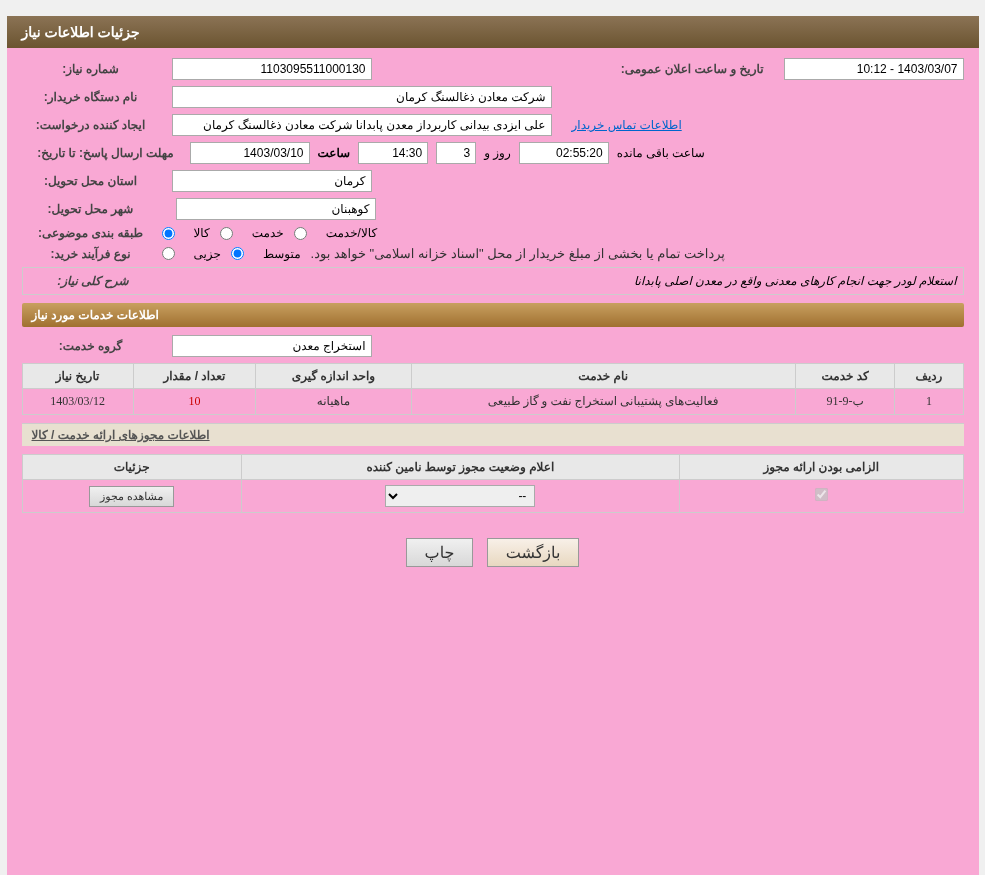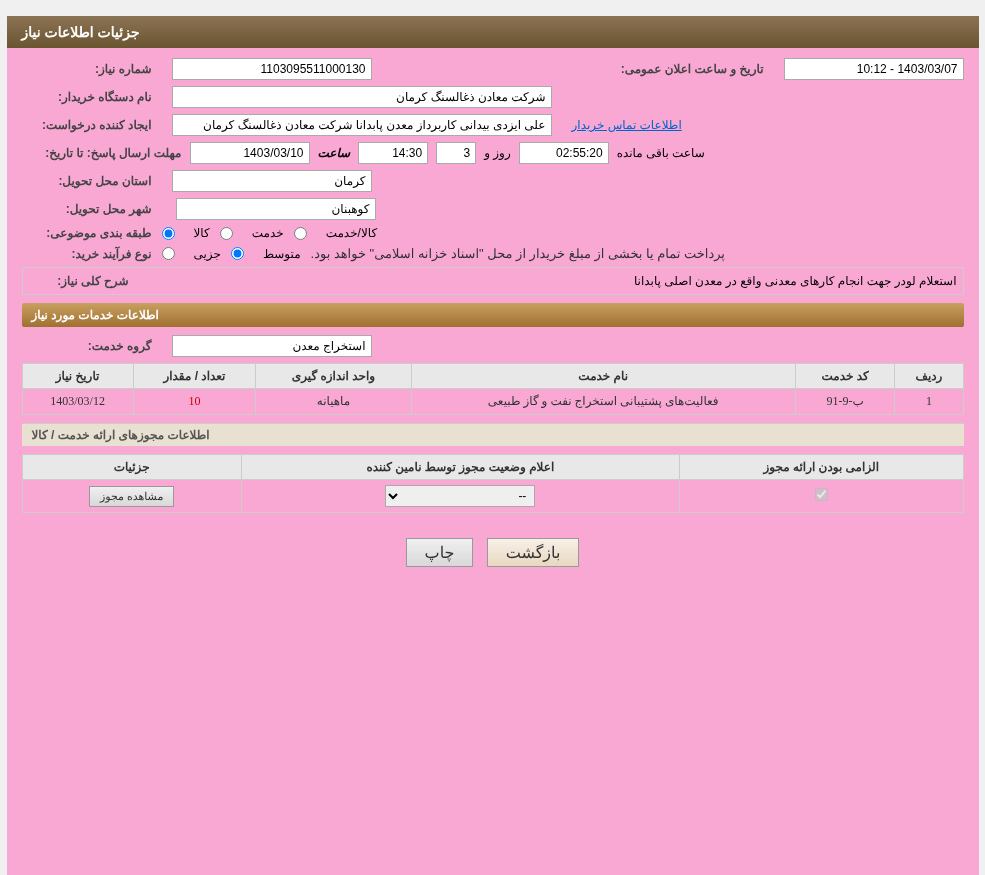--- a/index.html
+++ b/index.html
@@ -51,20 +51,21 @@
     .link-blue { color: #0066cc; cursor: pointer; text-decoration: underline; }
     .section-divider {
       background: #e8e0d0;
       color: #555;
       text-align: left;
       padding: 4px 10px;
       font-size: 12px;
       font-weight: bold;
       margin: 8px 0;
       border-top: 1px solid #ccc;
+      text-decoration: underline;
     }
     .service-table {
       width: 100%;
       border-collapse: collapse;
       margin-bottom: 8px;
       border: 1px solid #ccc;
     }
     .service-table th {
       background: #e8e8e8;
       border: 1px solid #ccc;
@@ -146,21 +147,21 @@
     .form-row {
       display: flex;
       align-items: center;
       margin-bottom: 6px;
       flex-direction: row-reverse;
     }
     .form-row .lbl {
       font-weight: bold;
       color: #444;
       min-width: 130px;
-      text-align: right;
+      text-align: center;
       padding-left: 8px;
     }
   </style>
 </head>
 <body>
 
 <div class="page-wrapper">
 
   <div class="header-bar">
     <span>جزئیات اطلاعات نیاز</span>
@@ -185,21 +186,21 @@
 
       <div class="form-row" style="justify-content: flex-start; gap: 20px; flex-wrap: wrap;">
         <span class="lbl">ایجاد کننده درخواست:</span>
         <input class="input-field" style="width: 380px;" type="text" value="علی ایزدی بیدانی کاربرداز معدن پابدانا شرکت معادن ذغالسنگ کرمان" readonly="">
         <span class="link-blue">اطلاعات تماس خریدار</span>
       </div>
 
       <div class="form-row" style="justify-content: flex-start; gap: 8px; flex-wrap: wrap;">
         <span class="lbl" style="min-width:160px;">مهلت ارسال پاسخ: تا تاریخ:</span>
         <input class="input-field input-date" type="text" value="1403/03/10" readonly="" style="">
-        <span style="font-weight:bold;font-style:italic;">ساعت</span>
+        <span style="font-weight:bold;">ساعت</span>
         <input class="input-field input-time" type="text" value="14:30" readonly="" style="">
         <input class="input-field input-days" type="text" value="3" readonly="" style="">
         <span>روز و</span>
         <input class="input-field input-remaining" type="text" value="02:55:20" readonly="" style="">
         <span>ساعت باقی مانده</span>
       </div>
 
       <div class="form-row" style="justify-content: flex-start; gap: 20px;">
         <span class="lbl">استان محل تحویل:</span>
         <input class="input-field" style="width: 200px;" type="text" value="کرمان" readonly="">
@@ -239,21 +240,21 @@
             <span>متوسط</span>
             <input type="radio" name="purchase_type" checked="" style="">
           </div>
         </div>
         <span class="notice-text">پرداخت تمام یا بخشی از مبلغ خریدار از محل "اسناد خزانه اسلامی" خواهد بود.</span>
       </div>
 
     </div>
 
     <div style="margin-bottom: 8px; border: 1px solid #ccc; padding: 6px;">
-      <div style="display:flex; flex-direction: row-reverse; gap: 4px; align-items: flex-start;">
+      <div style="display:flex; flex-direction: row-reverse; gap: 4px; align-items: flex-start; font-style: italic;">
         <span class="lbl" style="min-width:100px; font-weight:bold; color:#444;">شرح کلی نیاز:</span>
         <div style="flex:1;">استعلام لودر جهت انجام کارهای معدنی واقع در معدن اصلی پابدانا</div>
       </div>
     </div>
 
     <div class="section-title">اطلاعات خدمات مورد نیاز</div>
 
     <div class="form-row" style="justify-content: flex-start; gap: 20px;">
       <span class="lbl">گروه خدمت:</span>
       <input class="input-field" style="width: 200px;" type="text" value="استخراج معدن" readonly="">

